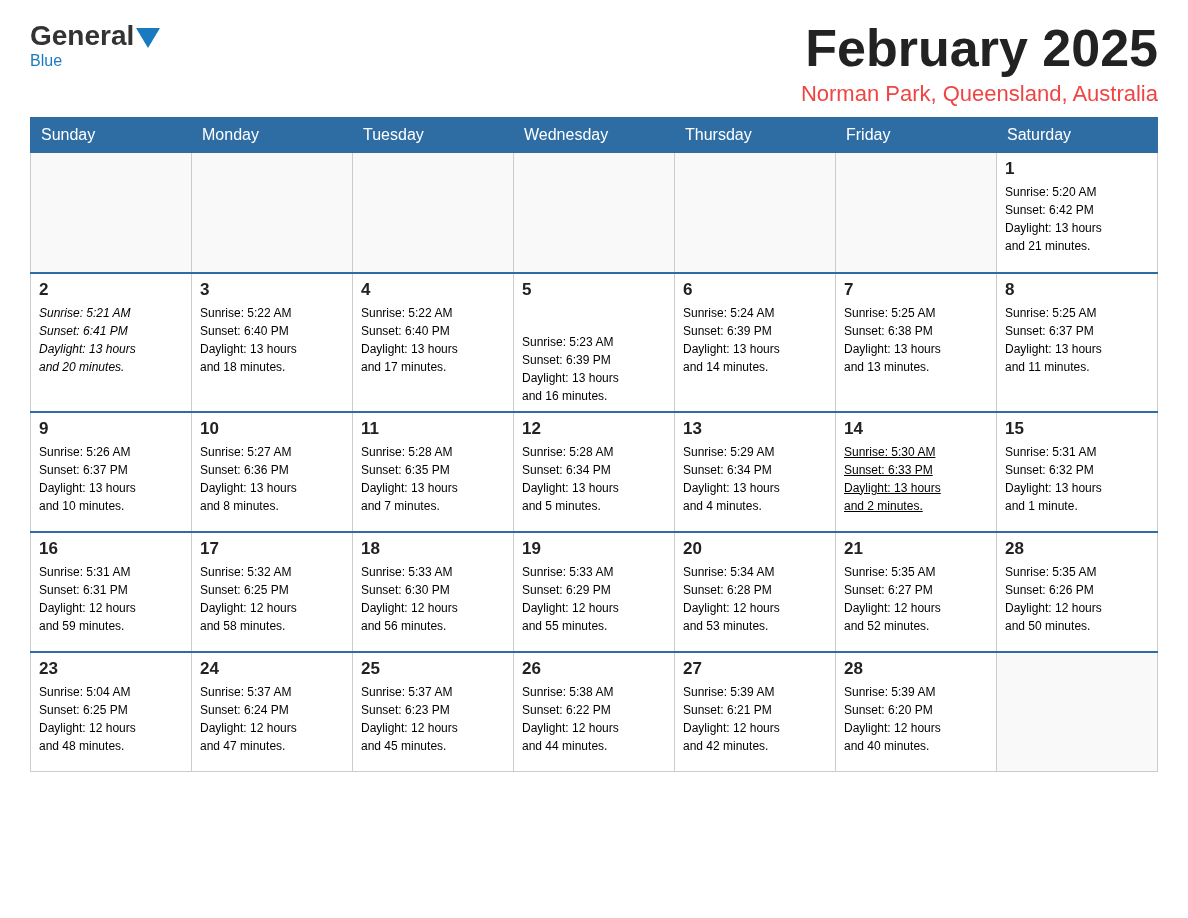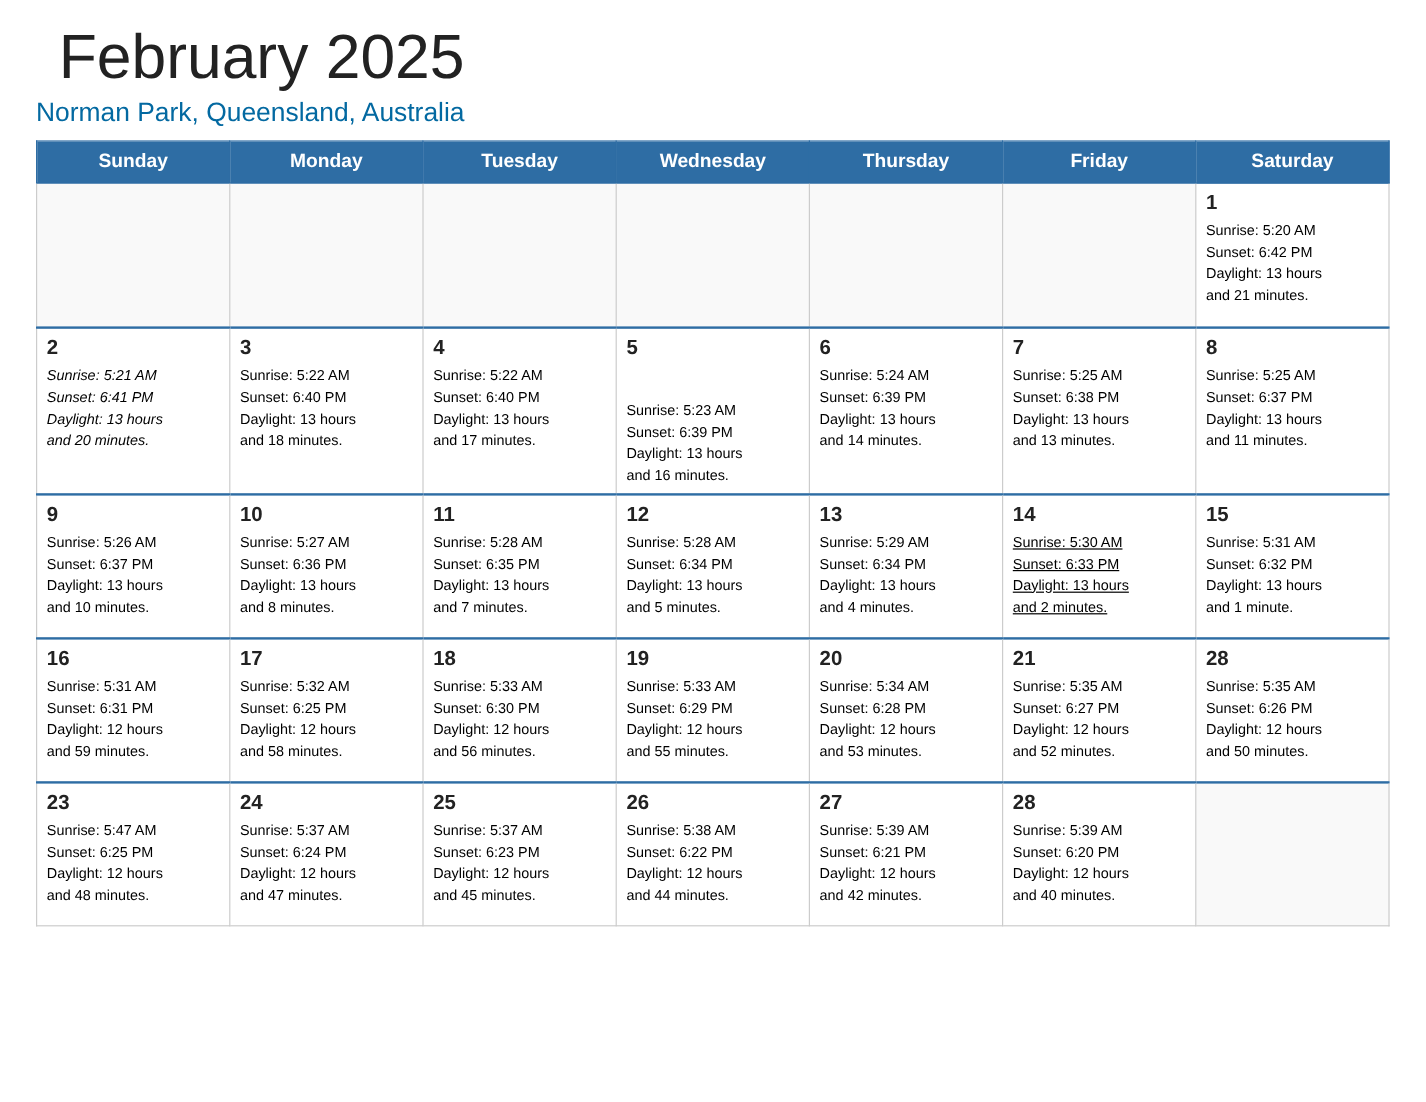--- a/index.html
+++ b/index.html
@@ -37,41 +37,41 @@
       border-right: 12px solid transparent;
       border-top: 20px solid #1a7abf;
       margin-left: 2px;
       margin-top: 4px;
     }
     .title-section {
       text-align: right;
     }
     .month-title {
       font-size: 52px;
-      font-weight: normal;
+      font-weight: bold;
       color: #222;
       line-height: 1.1;
     }
     .location-title {
       font-size: 22px;
-      color: #0369a1;
+      color: #ef4444;
       margin-top: 4px;
     }
     .calendar {
       width: 100%;
       border-collapse: collapse;
       margin-top: 10px;
     }
     .calendar th {
       background-color: #2e6da4;
       color: #fff;
-      text-align: center;
+      text-align: left;
       padding: 8px 10px;
       font-size: 16px;
-      font-weight: bold;
+      font-weight: normal;
       border: 1px solid #2e6da4;
     }
     .calendar td {
       border: 1px solid #ccc;
       vertical-align: top;
       padding: 6px 8px;
       width: 14.28%;
       height: 120px;
     }
     .day-number {
@@ -89,20 +89,27 @@
       background: #f9f9f9;
     }
     .row-divider td {
       border-top: 2px solid #2e6da4;
     }
   </style>
 </head>
 <body>
 
 <div class="header">
+  <div class="logo">
+    <div class="logo-text">
+      <span class="logo-general">General</span>
+      <div class="logo-triangle"></div>
+    </div>
+    <span class="logo-blue">Blue</span>
+  </div>
   <div class="title-section">
     <div class="month-title">February 2025</div>
     <div class="location-title">Norman Park, Queensland, Australia</div>
   </div>
 </div>
 
 <table class="calendar">
   <thead>
     <tr>
     <th>Sunday</th>
@@ -279,21 +286,21 @@
           <div class="day-number">28</div>
           <div class="day-info" style="white-space: pre-line;">Sunrise: 5:35 AM
 Sunset: 6:26 PM
 Daylight: 12 hours
 and 50 minutes.</div>
         </td>
       </tr>
       <tr class="row-divider">
         <td>
           <div class="day-number">23</div>
-          <div class="day-info" style="white-space: pre-line;">Sunrise: 5:47 AM
+          <div class="day-info" style="white-space: pre-line;">Sunrise: 5:04 AM
 Sunset: 6:25 PM
 Daylight: 12 hours
 and 48 minutes.</div>
         </td>
         <td>
           <div class="day-number">24</div>
           <div class="day-info" style="white-space: pre-line;">Sunrise: 5:37 AM
 Sunset: 6:24 PM
 Daylight: 12 hours
 and 47 minutes.</div>

